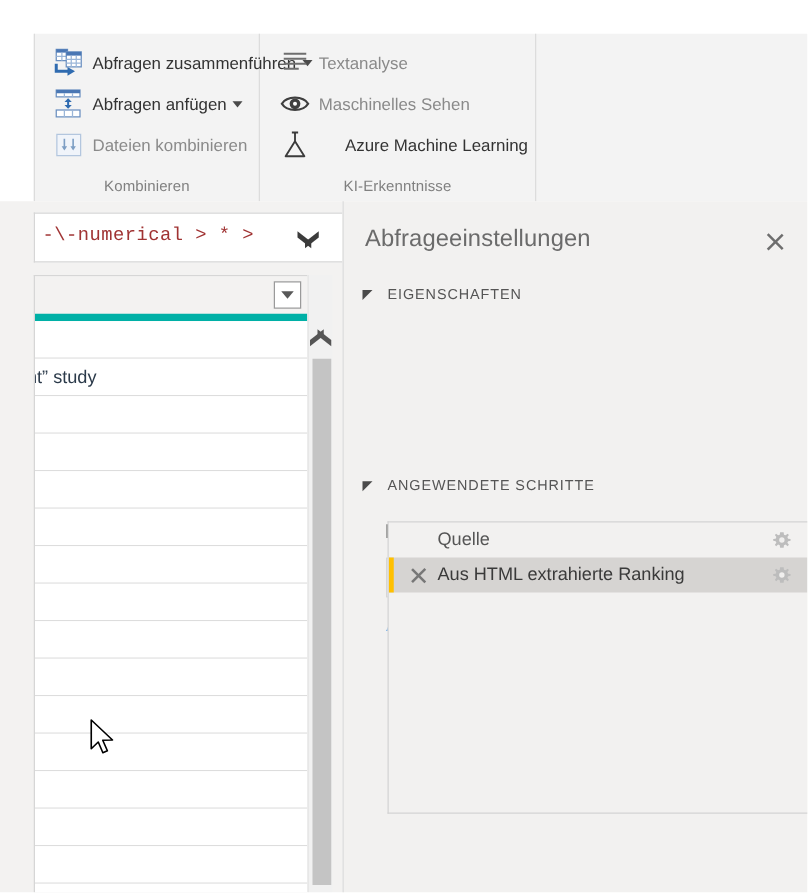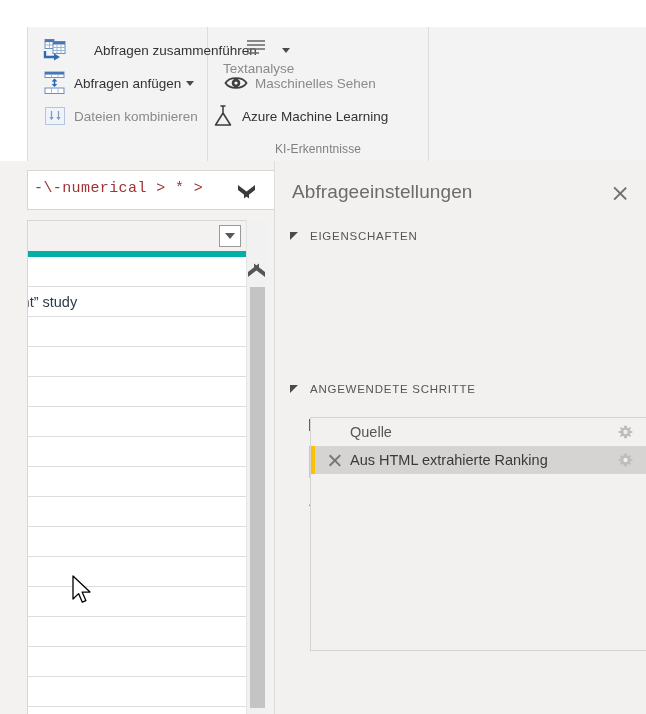--- a/index.html
+++ b/index.html
@@ -215,21 +215,21 @@
 </head>
 <body>
 
 <div id="root">
 
   <div class="ribbon">
     <div class="ribbon-groups">
 
       <div class="rgroup g1">
 
-        <div class="ritem enabled" style="left:14px;top:8px;gap:20px;">
+        <div class="ritem enabled" style="left:14px;top:8px;">
           <span class="ico">
             <svg class="ico-merge" viewBox="0 0 26 26" xmlns="http://www.w3.org/2000/svg">
               <rect x="3" y="2.5" width="9" height="9" fill="#ffffff" stroke="#6a8fc0" stroke-width="1"></rect>
               <rect x="3" y="2.5" width="9" height="2.6" fill="#4a77b4"></rect>
               <line x1="3" y1="8" x2="12" y2="8" stroke="#9bb6d8" stroke-width="1"></line>
               <line x1="7.5" y1="5.1" x2="7.5" y2="11.5" stroke="#9bb6d8" stroke-width="1"></line>
               <rect x="11" y="4.5" width="12" height="12" fill="#ffffff" stroke="#6a8fc0" stroke-width="1"></rect>
               <rect x="11" y="4.5" width="12" height="3" fill="#4a77b4"></rect>
               <line x1="11" y1="10.5" x2="23" y2="10.5" stroke="#9bb6d8" stroke-width="1"></line>
               <line x1="11" y1="13.5" x2="23" y2="13.5" stroke="#9bb6d8" stroke-width="1"></line>
@@ -268,25 +268,26 @@
               <rect x="3.5" y="4.5" width="19" height="17" fill="#f0f4fa" stroke="#b3c6de" stroke-width="1"></rect>
               <line x1="9.5" y1="8" x2="9.5" y2="16" stroke="#7d9ec4" stroke-width="1.3"></line>
               <path d="M7.3 14 L9.5 17.3 L11.7 14 Z" fill="#7d9ec4"></path>
               <line x1="16.5" y1="8" x2="16.5" y2="16" stroke="#7d9ec4" stroke-width="1.3"></line>
               <path d="M14.3 14 L16.5 17.3 L18.7 14 Z" fill="#7d9ec4"></path>
             </svg>
           </span>
           <span class="lbl">Dateien kombinieren</span>
         </div>
 
+        <div class="rgroup-title">Kombinieren</div>
       </div>
 
       <div class="rgroup g2">
 
-        <div class="ritem" style="left:15px;top:8px;flex-direction:column;">
+        <div class="ritem" style="left:15px;top:8px;">
           <span class="ico">
             <svg class="ico-text" viewBox="0 0 26 26" xmlns="http://www.w3.org/2000/svg">
               <line x1="4" y1="6" x2="22" y2="6" stroke="#6e6e6e" stroke-width="1.6"></line>
               <line x1="4" y1="10" x2="22" y2="10" stroke="#6e6e6e" stroke-width="1.6"></line>
               <line x1="4" y1="14" x2="22" y2="14" stroke="#6e6e6e" stroke-width="1.6"></line>
               <line x1="4" y1="18" x2="16" y2="18" stroke="#6e6e6e" stroke-width="1.6"></line>
             </svg>
           </span>
           <span class="lbl">Textanalyse</span>
         </div>
@@ -295,21 +296,21 @@
           <span class="ico">
             <svg class="ico-eye" viewBox="0 0 26 26" xmlns="http://www.w3.org/2000/svg">
               <path d="M2.5 13 C6.5 6.5, 19.5 6.5, 23.5 13 C19.5 19.5, 6.5 19.5, 2.5 13 Z" fill="none" stroke="#3f3f3f" stroke-width="1.8"></path>
               <circle cx="13" cy="13" r="4.3" fill="#3f3f3f"></circle>
               <circle cx="13" cy="13" r="1.6" fill="#ffffff"></circle>
             </svg>
           </span>
           <span class="lbl">Maschinelles Sehen</span>
         </div>
 
-        <div class="ritem enabled" style="left:2px;top:74px;">
+        <div class="ritem enabled" style="left:15px;top:74px;gap:21px;">
           <span class="ico">
             <svg class="ico-flask" viewBox="0 0 26 26" xmlns="http://www.w3.org/2000/svg">
               <path d="M10.5 3 L15.5 3 M13 3 L13 10 L20.5 22 L5.5 22 L13 10" fill="none" stroke="#3b3b3b" stroke-width="1.5" stroke-linejoin="round"></path>
             </svg>
           </span>
           <span class="lbl">Azure Machine Learning</span>
         </div>
 
         <div class="rgroup-title">KI-Erkenntnisse</div>
       </div>

